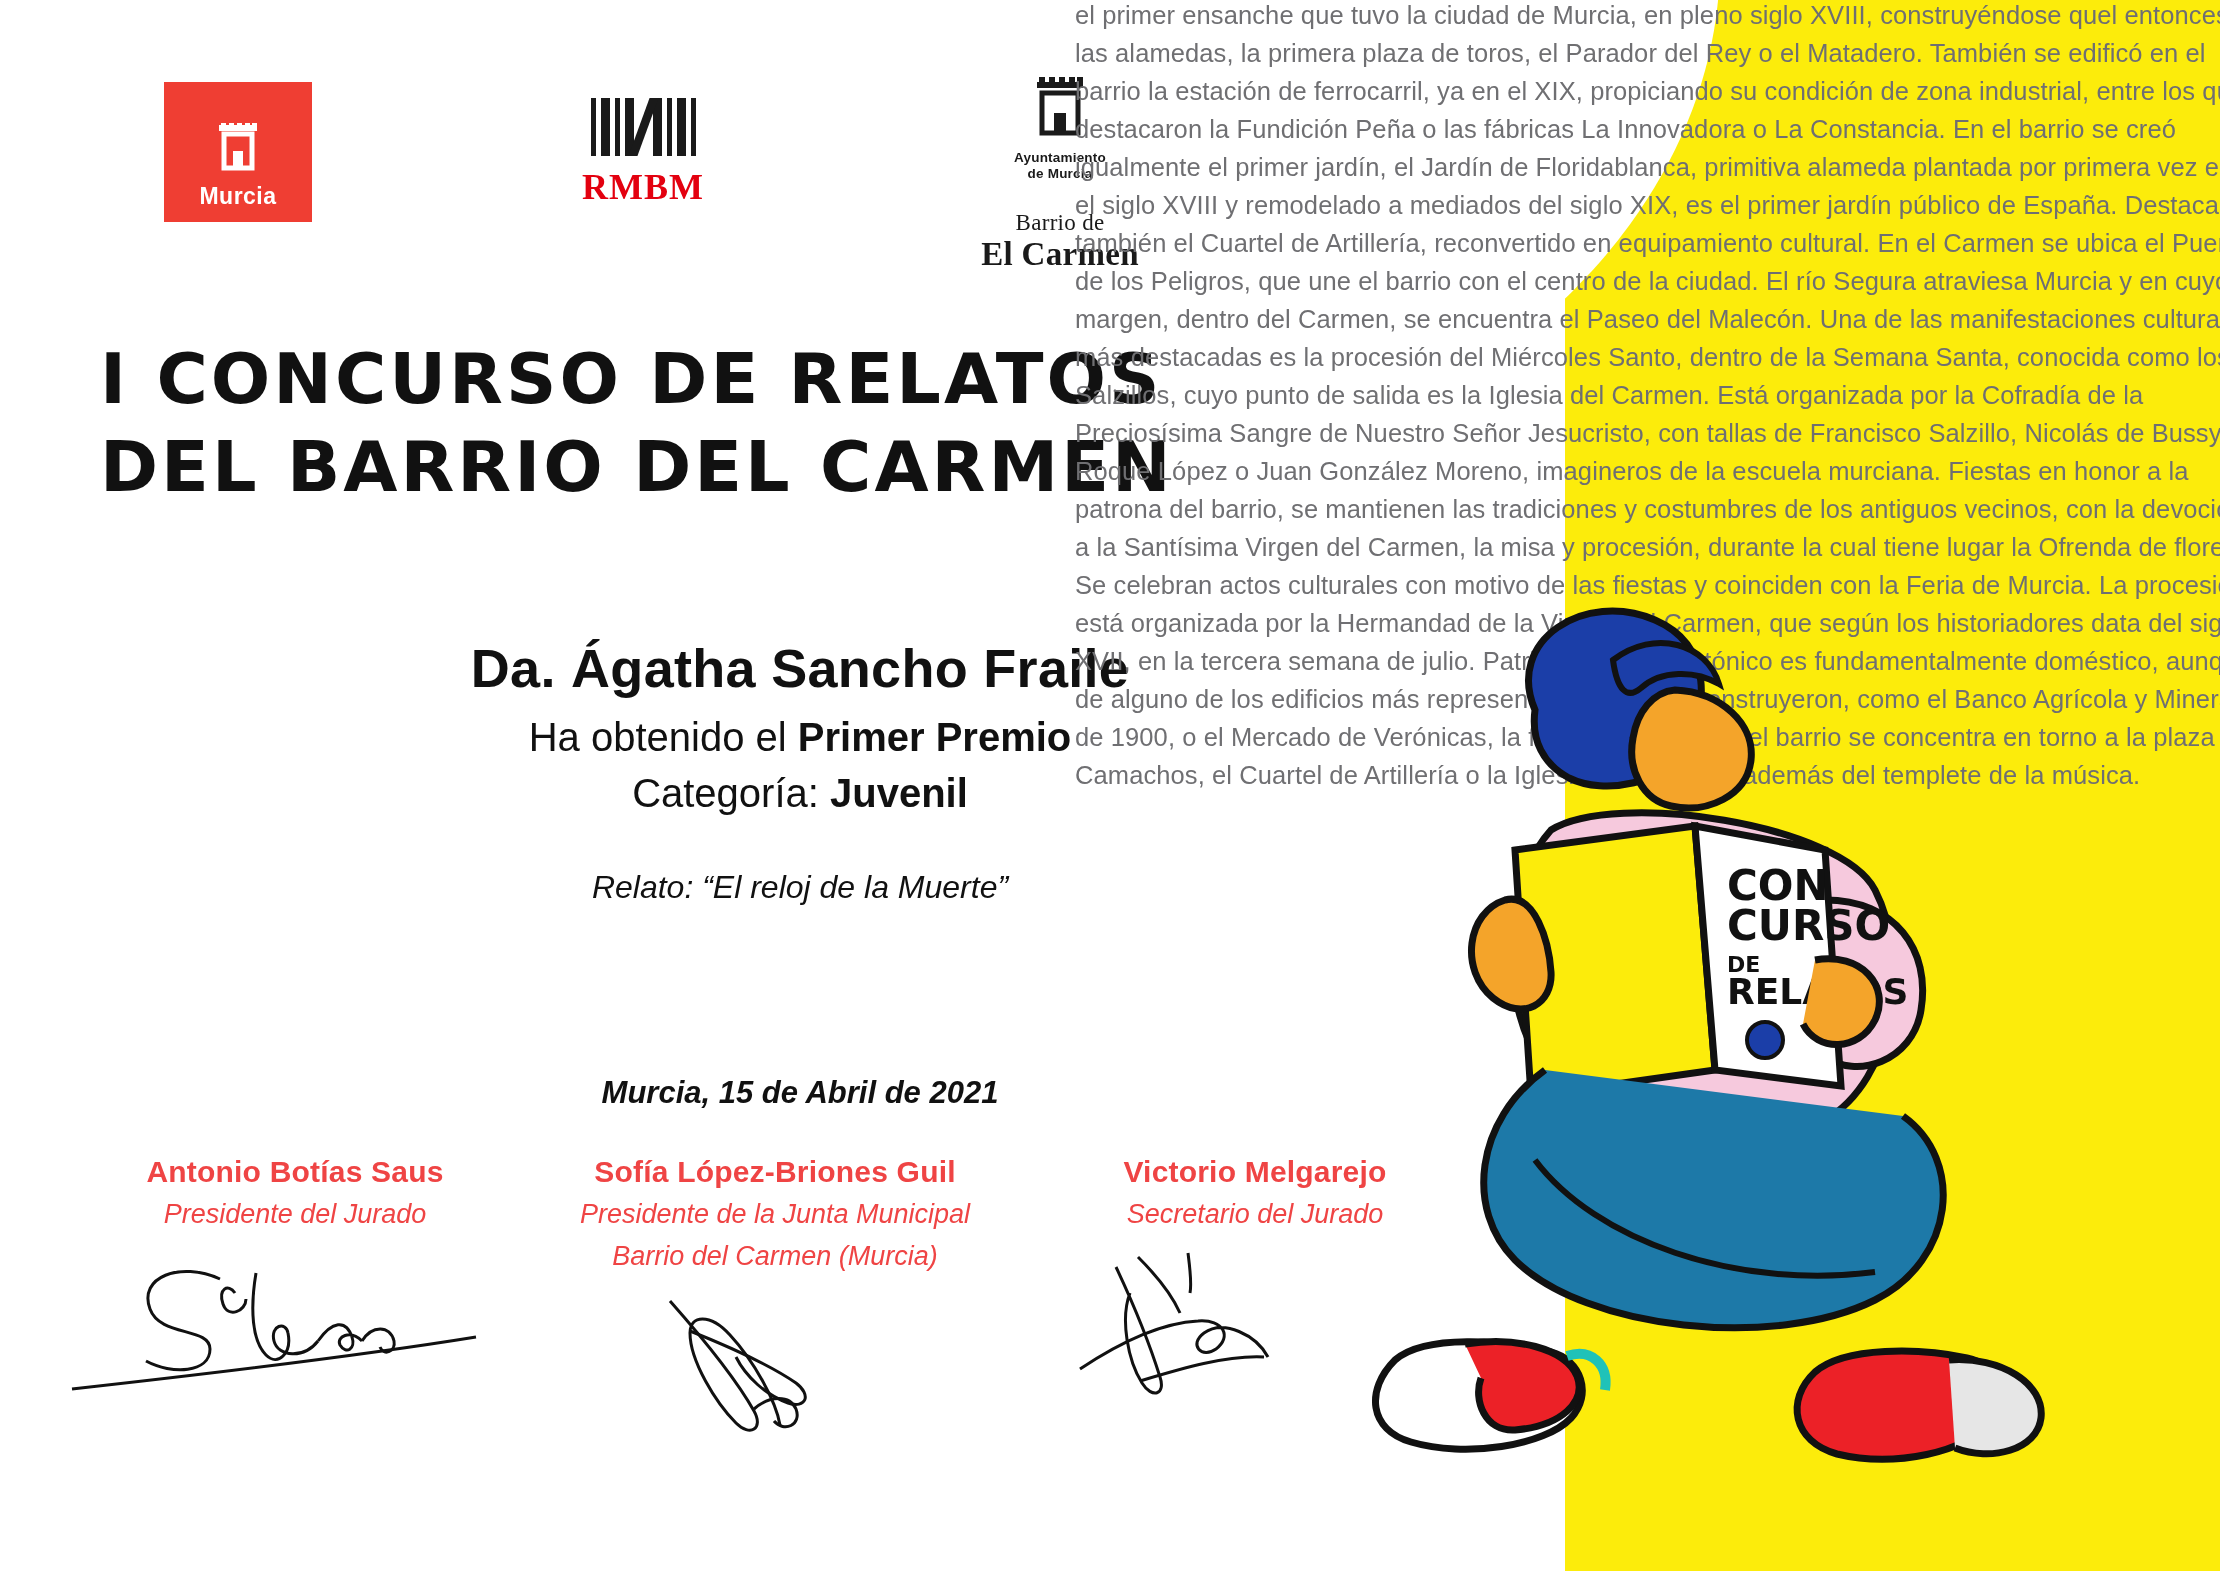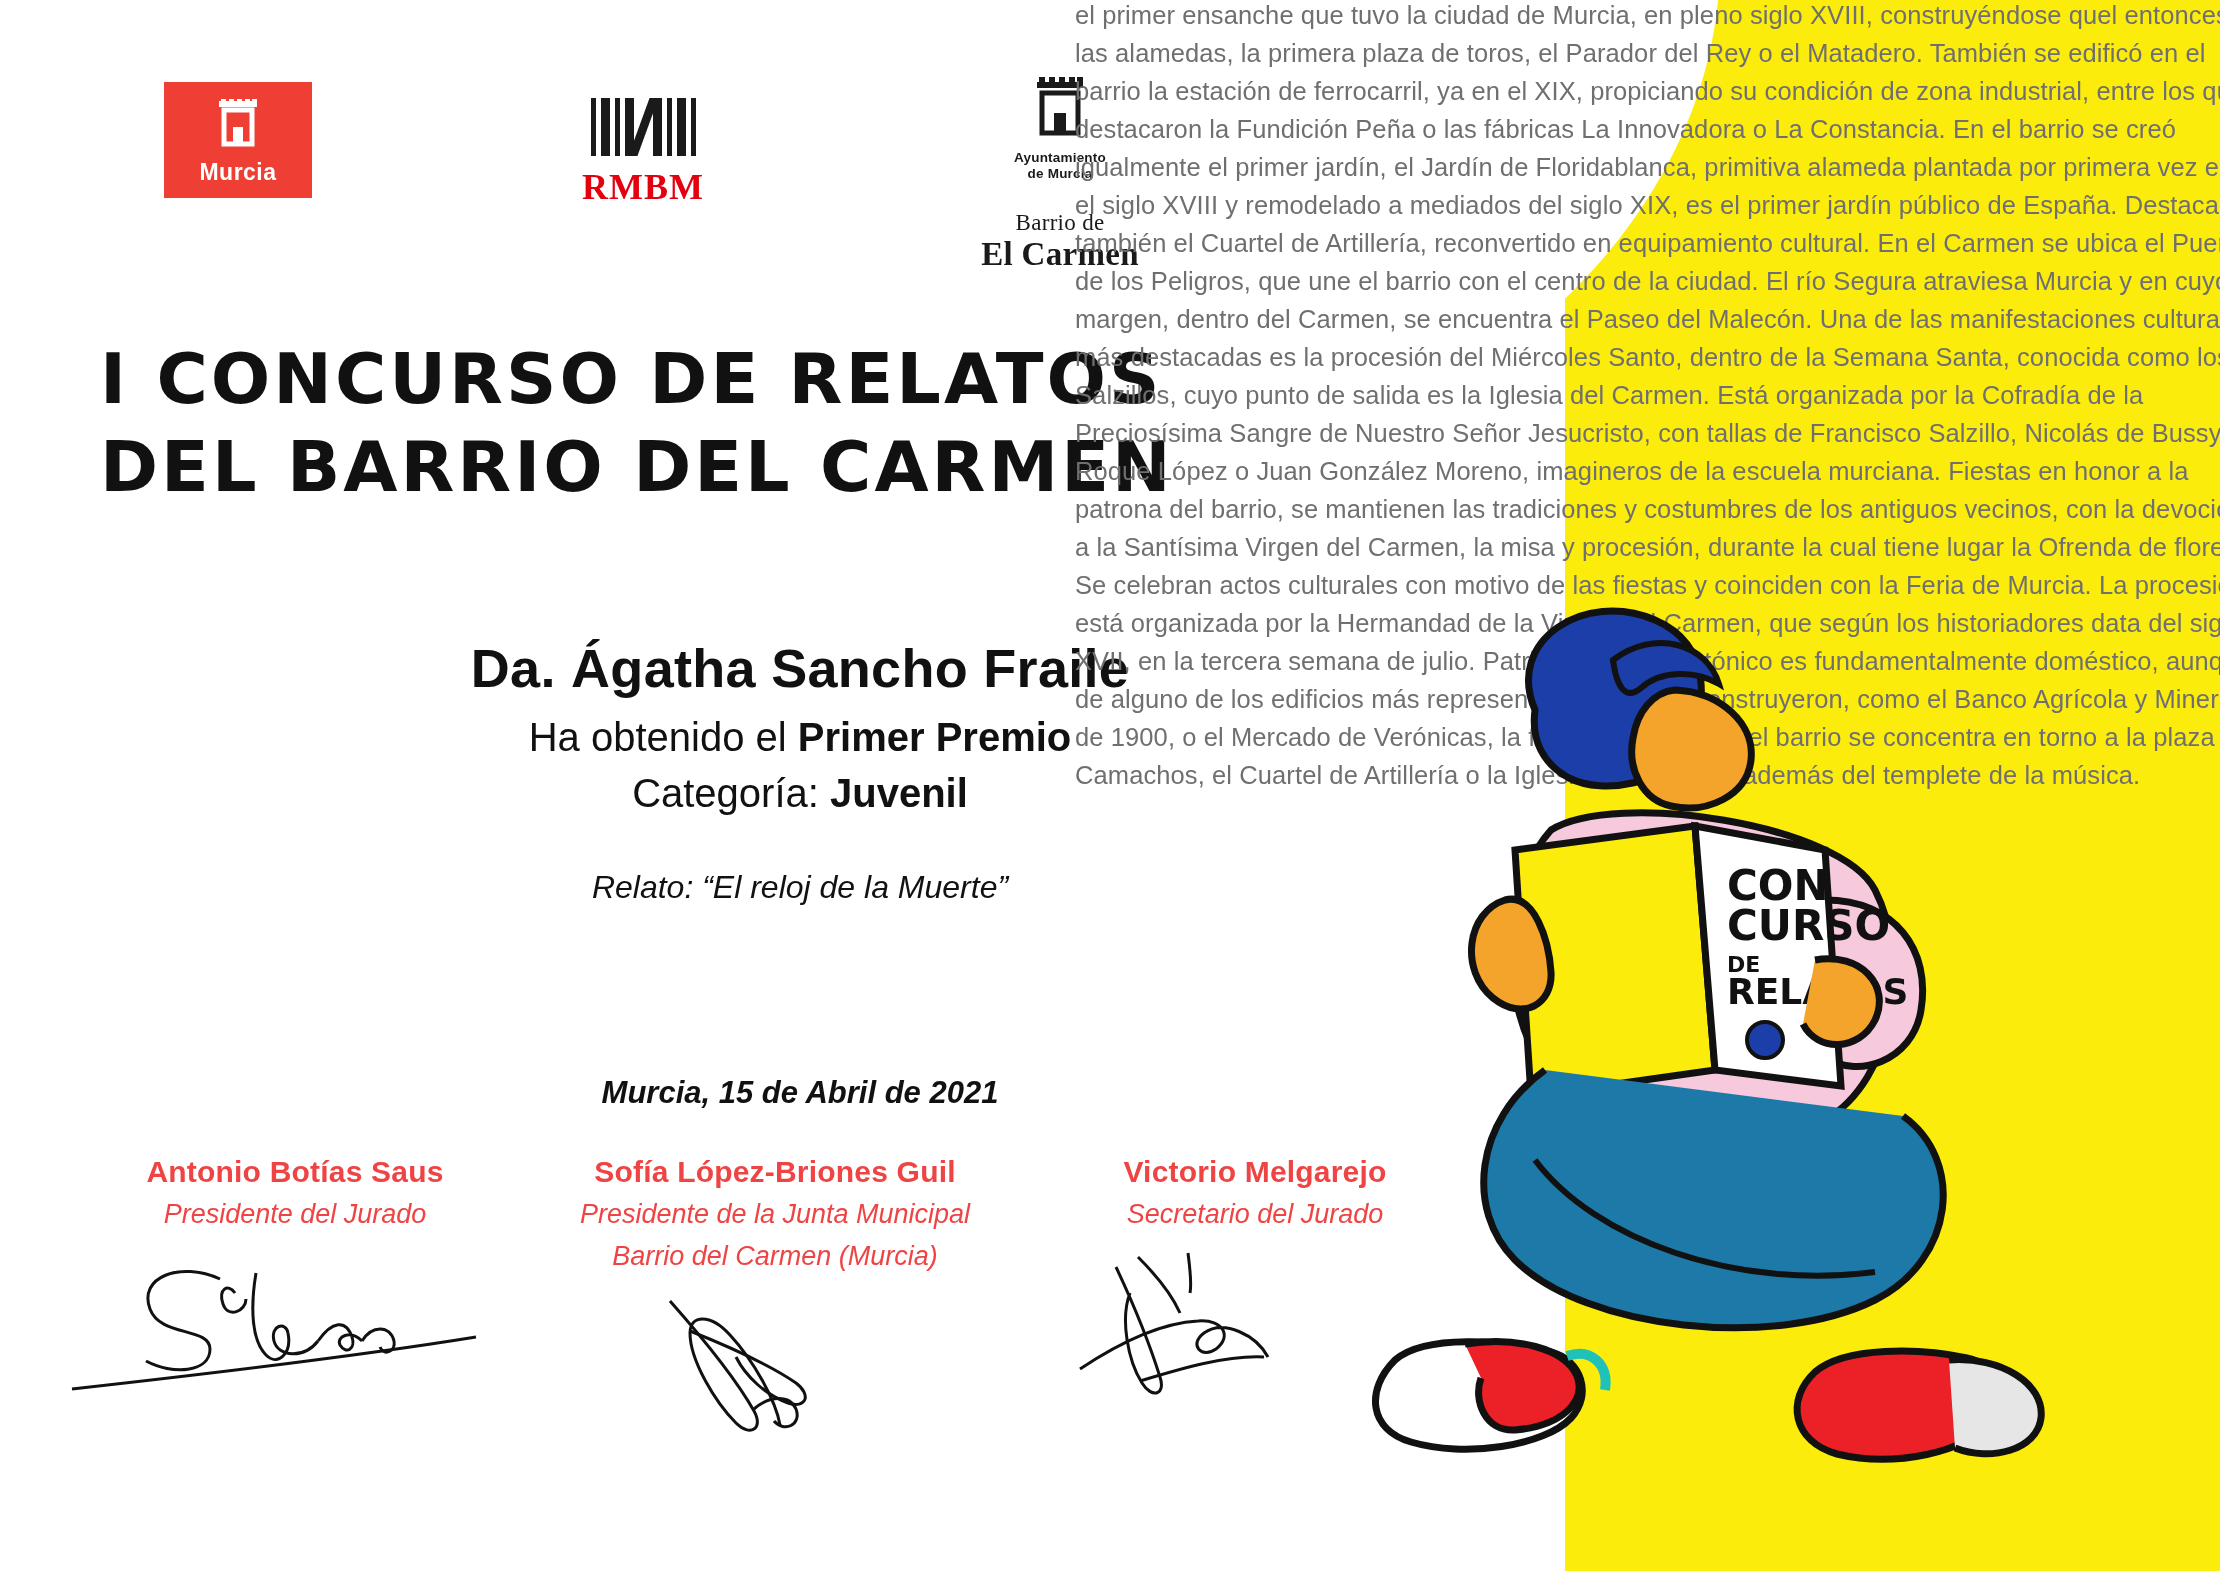--- a/index.html
+++ b/index.html
@@ -76,21 +76,21 @@
     top: 74px;
     left: 150px;
     width: 900px;
     height: 190px;
   }
   .logo-murcia {
     position: absolute;
     left: 14px;
     top: 8px;
     width: 148px;
-    height: 116px;
+    height: 140px;
     background: #ef3e33;
     color: #ffffff;
     display: flex;
     flex-direction: column;
     align-items: center;
     justify-content: flex-end;
     padding-bottom: 12px;
     box-sizing: border-box;
   }
   .logo-murcia .crest {

